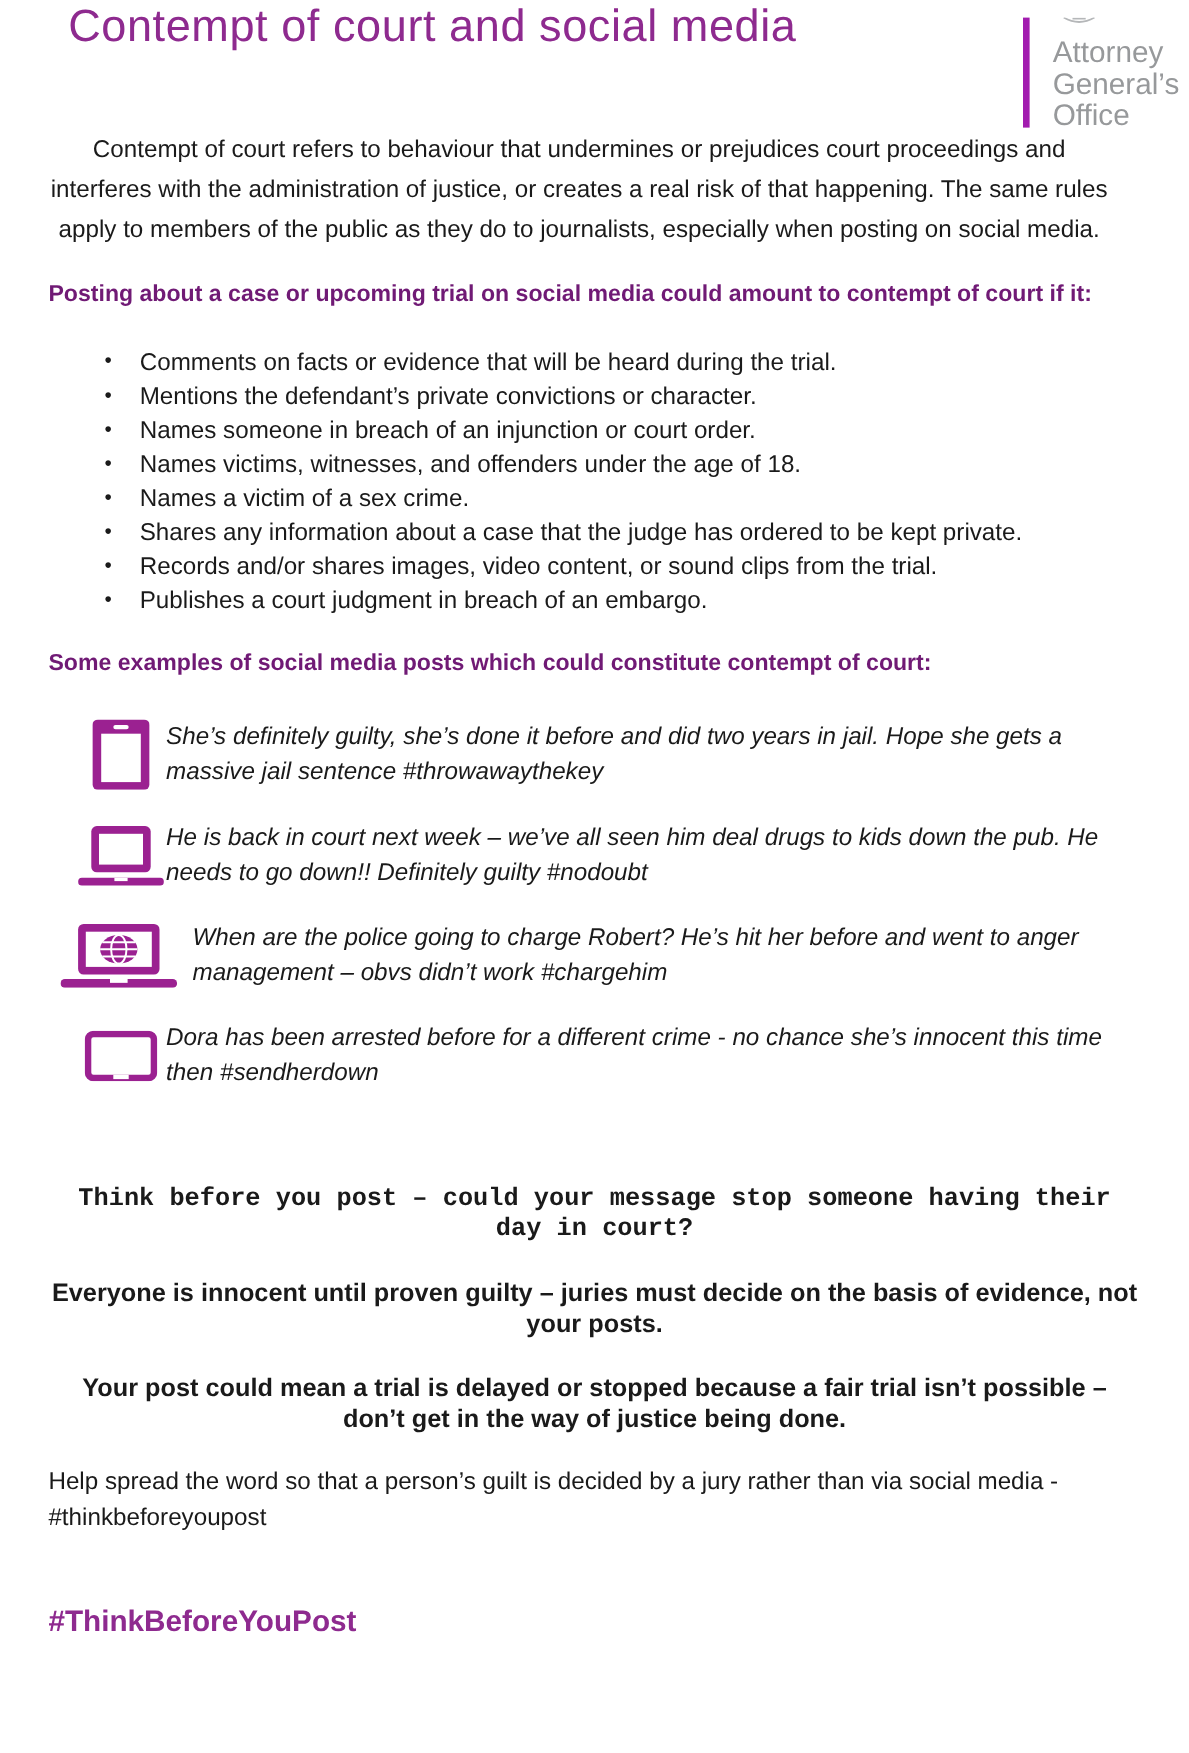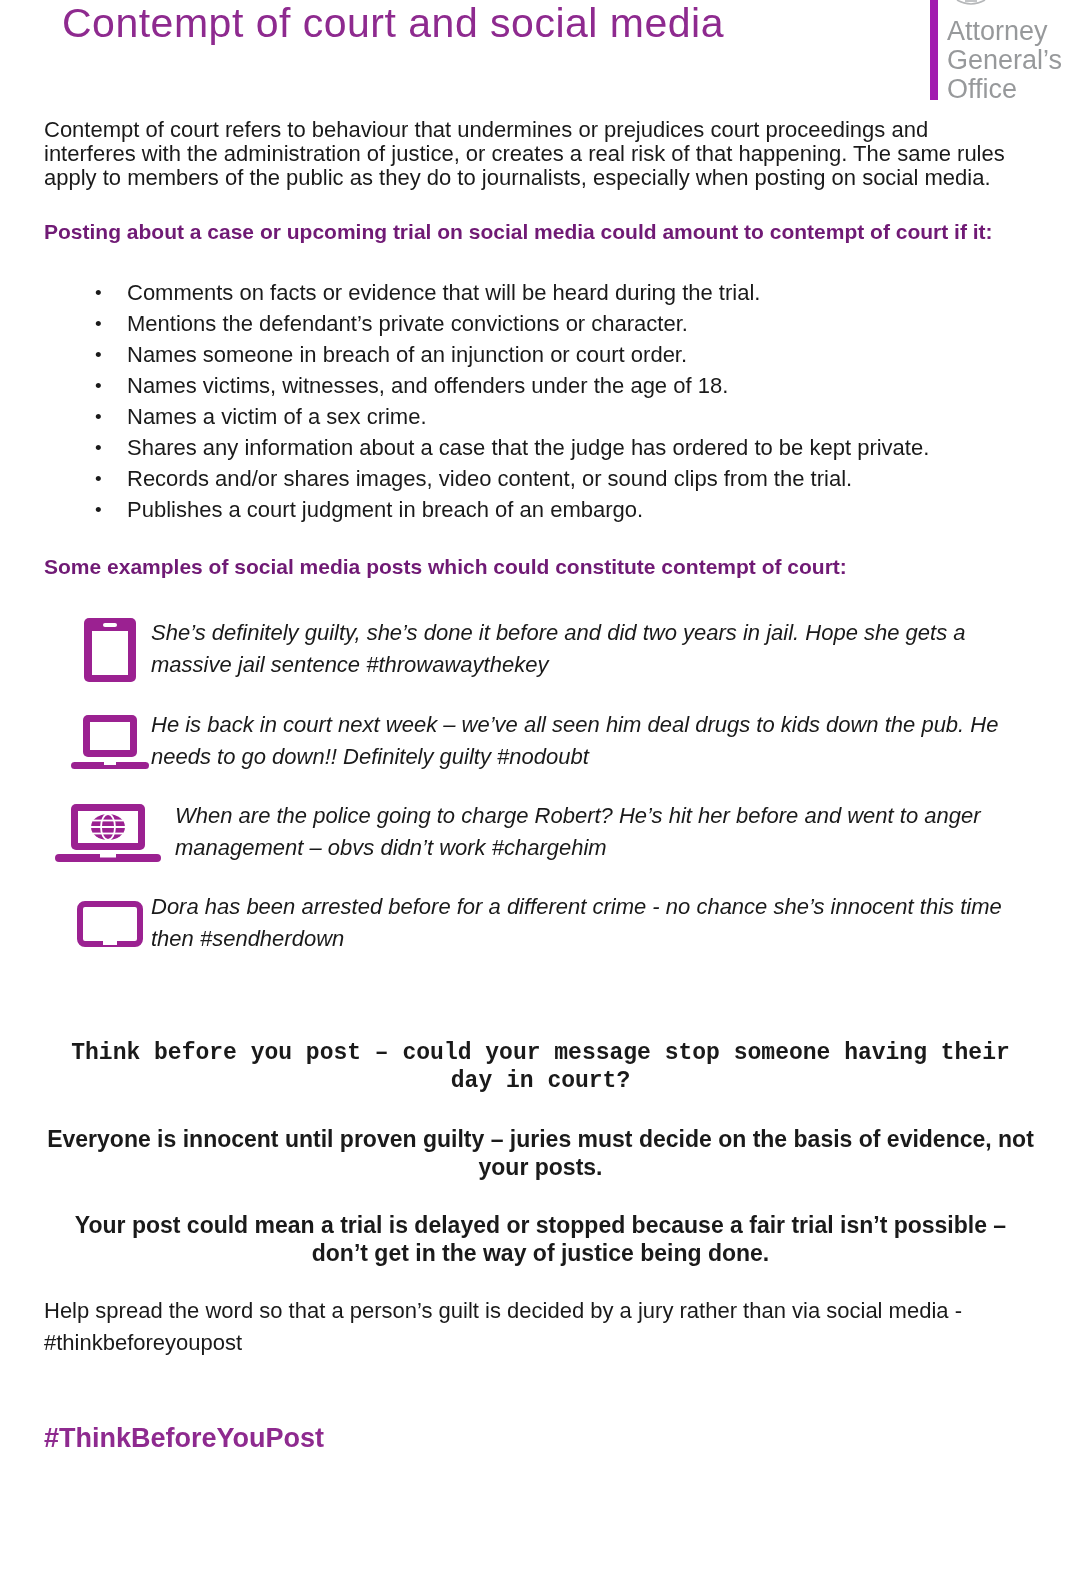--- a/index.html
+++ b/index.html
@@ -20,39 +20,40 @@
     width:786px;
     text-align:center;
     font-size:41px;
     font-weight:400;
     color:#8e2a8f;
     letter-spacing:0.5px;
   }
   .logo{
     position:absolute;
     left:930px;
-    top:0;
+    top:16px;
     height:100px;
-    border-left:8px solid #a21caf;
-    padding-left:9px;
+    border-left:6px solid #a21caf;
+    padding-left:21px;
   }
   .crest{height:14px;overflow:hidden;margin-left:2px;}
   .logo-text{
     color:#97999b;
     font-size:27px;
     line-height:29px;
     margin-top:3px;
   }
   
   .content{padding:0 44px;}
   .intro{
     margin:18px 0 0 0;
     max-width:965px;
     font-size:22px;
-    line-height:24px;
+    line-height:36px;
+    text-align:center;
   }
   .purple-heading{
     margin:26px 0 0 0;
     max-width:980px;
     font-size:21px;
     line-height:31px;
     font-weight:700;
     color:#701a75;
   }
   ul.bullet-list{

